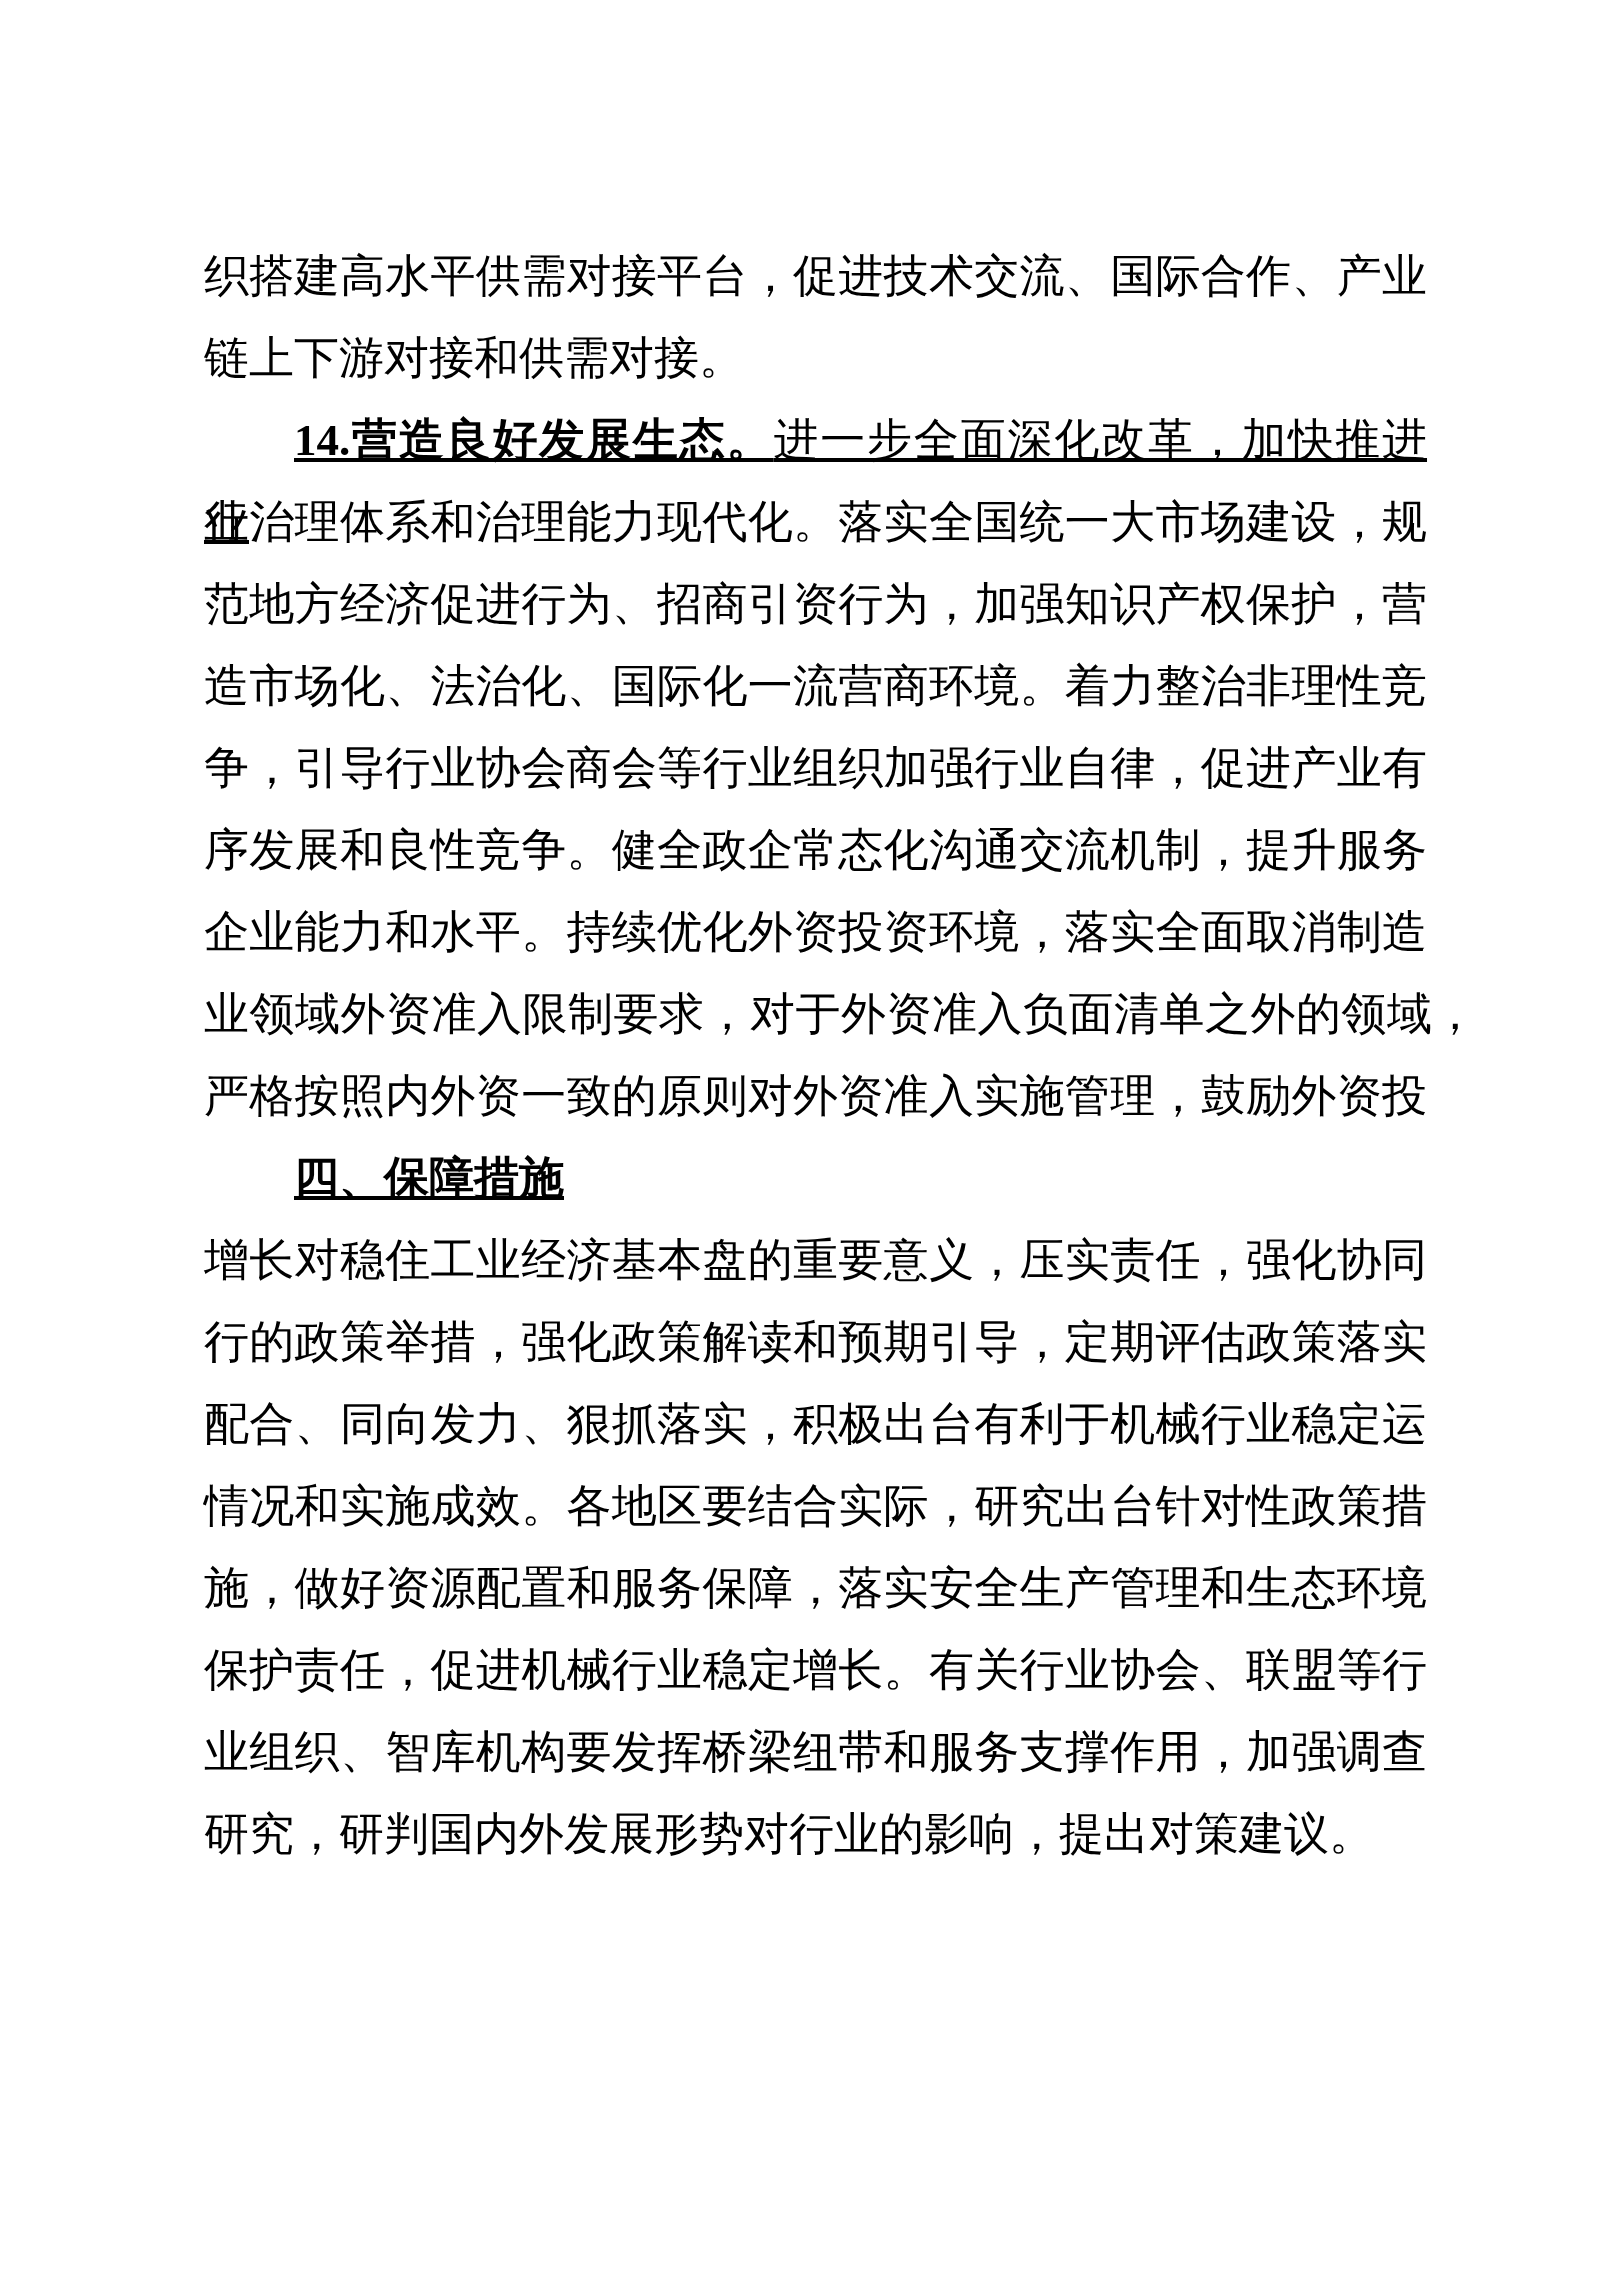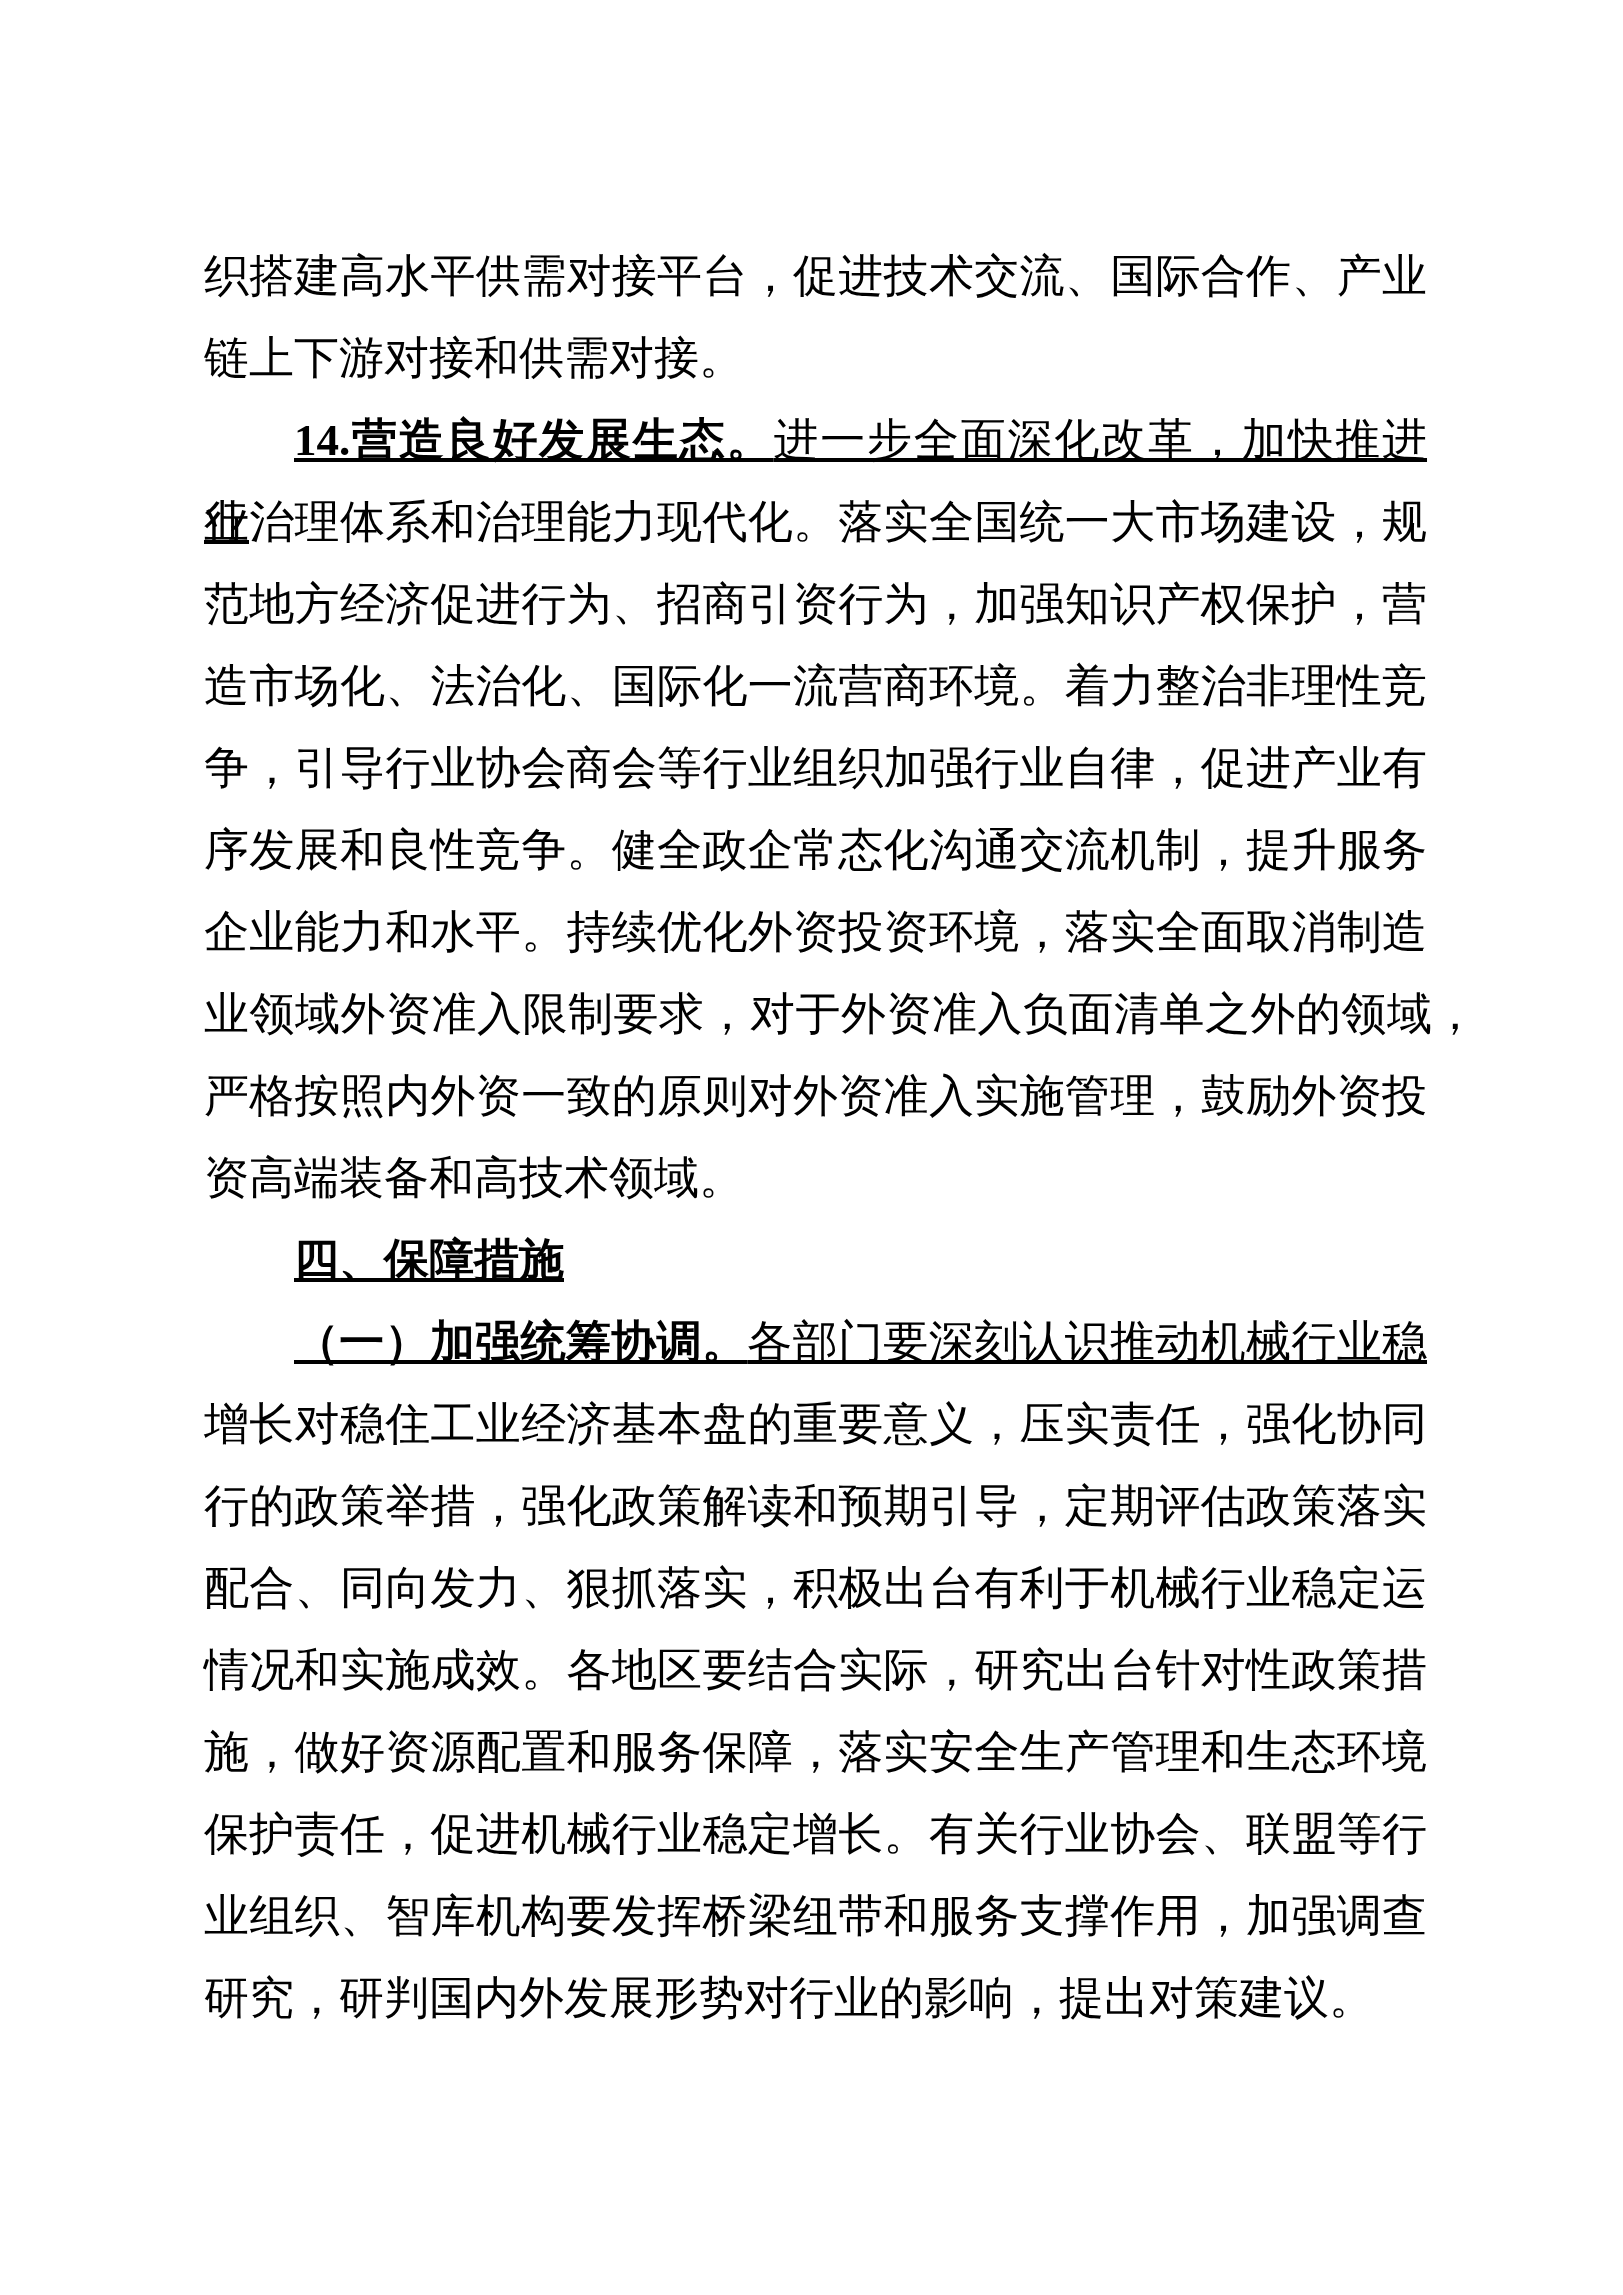--- a/index.html
+++ b/index.html
@@ -77,23 +77,21 @@
       <div class="line nj"><span>链上下游对接和供需对接。</span></div>
       <div class="line j ind"><span class="b">14.营造良好发展生态。</span><span>进一步全面深化改革，加快推进行</span></div>
       <div class="line j"><span>业治理体系和治理能力现代化。落实全国统一大市场建设，规</span></div>
       <div class="line j"><span>范地方经济促进行为、招商引资行为，加强知识产权保护，营</span></div>
       <div class="line j"><span>造市场化、法治化、国际化一流营商环境。着力整治非理性竞</span></div>
       <div class="line j"><span>争，引导行业协会商会等行业组织加强行业自律，促进产业有</span></div>
       <div class="line j"><span>序发展和良性竞争。健全政企常态化沟通交流机制，提升服务</span></div>
       <div class="line j"><span>企业能力和水平。持续优化外资投资环境，落实全面取消制造</span></div>
       <div class="line nj hang"><span>业领域外资准入限制要求，对于外资准入负面清单之外的领域，</span></div>
       <div class="line j"><span>严格按照内外资一致的原则对外资准入实施管理，鼓励外资投</span></div>
-      <div class="line nj"><span>资高端装备和高技术领域。</span></div>
       <div class="line nj ind"><span class="b">四、保障措施</span></div>
-      <div class="line j ind"><span class="b">（一）加强统筹协调。</span><span>各部门要深刻认识推动机械行业稳</span></div>
       <div class="line j"><span>增长对稳住工业经济基本盘的重要意义，压实责任，强化协同</span></div>
       <div class="line j"><span>行的政策举措，强化政策解读和预期引导，定期评估政策落实</span></div>
       <div class="line j"><span>配合、同向发力、狠抓落实，积极出台有利于机械行业稳定运</span></div>
       <div class="line j"><span>情况和实施成效。各地区要结合实际，研究出台针对性政策措</span></div>
       <div class="line j"><span>施，做好资源配置和服务保障，落实安全生产管理和生态环境</span></div>
       <div class="line j"><span>保护责任，促进机械行业稳定增长。有关行业协会、联盟等行</span></div>
       <div class="line j"><span>业组织、智库机构要发挥桥梁纽带和服务支撑作用，加强调查</span></div>
       <div class="line nj"><span>研究，研判国内外发展形势对行业的影响，提出对策建议。</span></div>
     </div>
   <div class="pageno">10</div>

